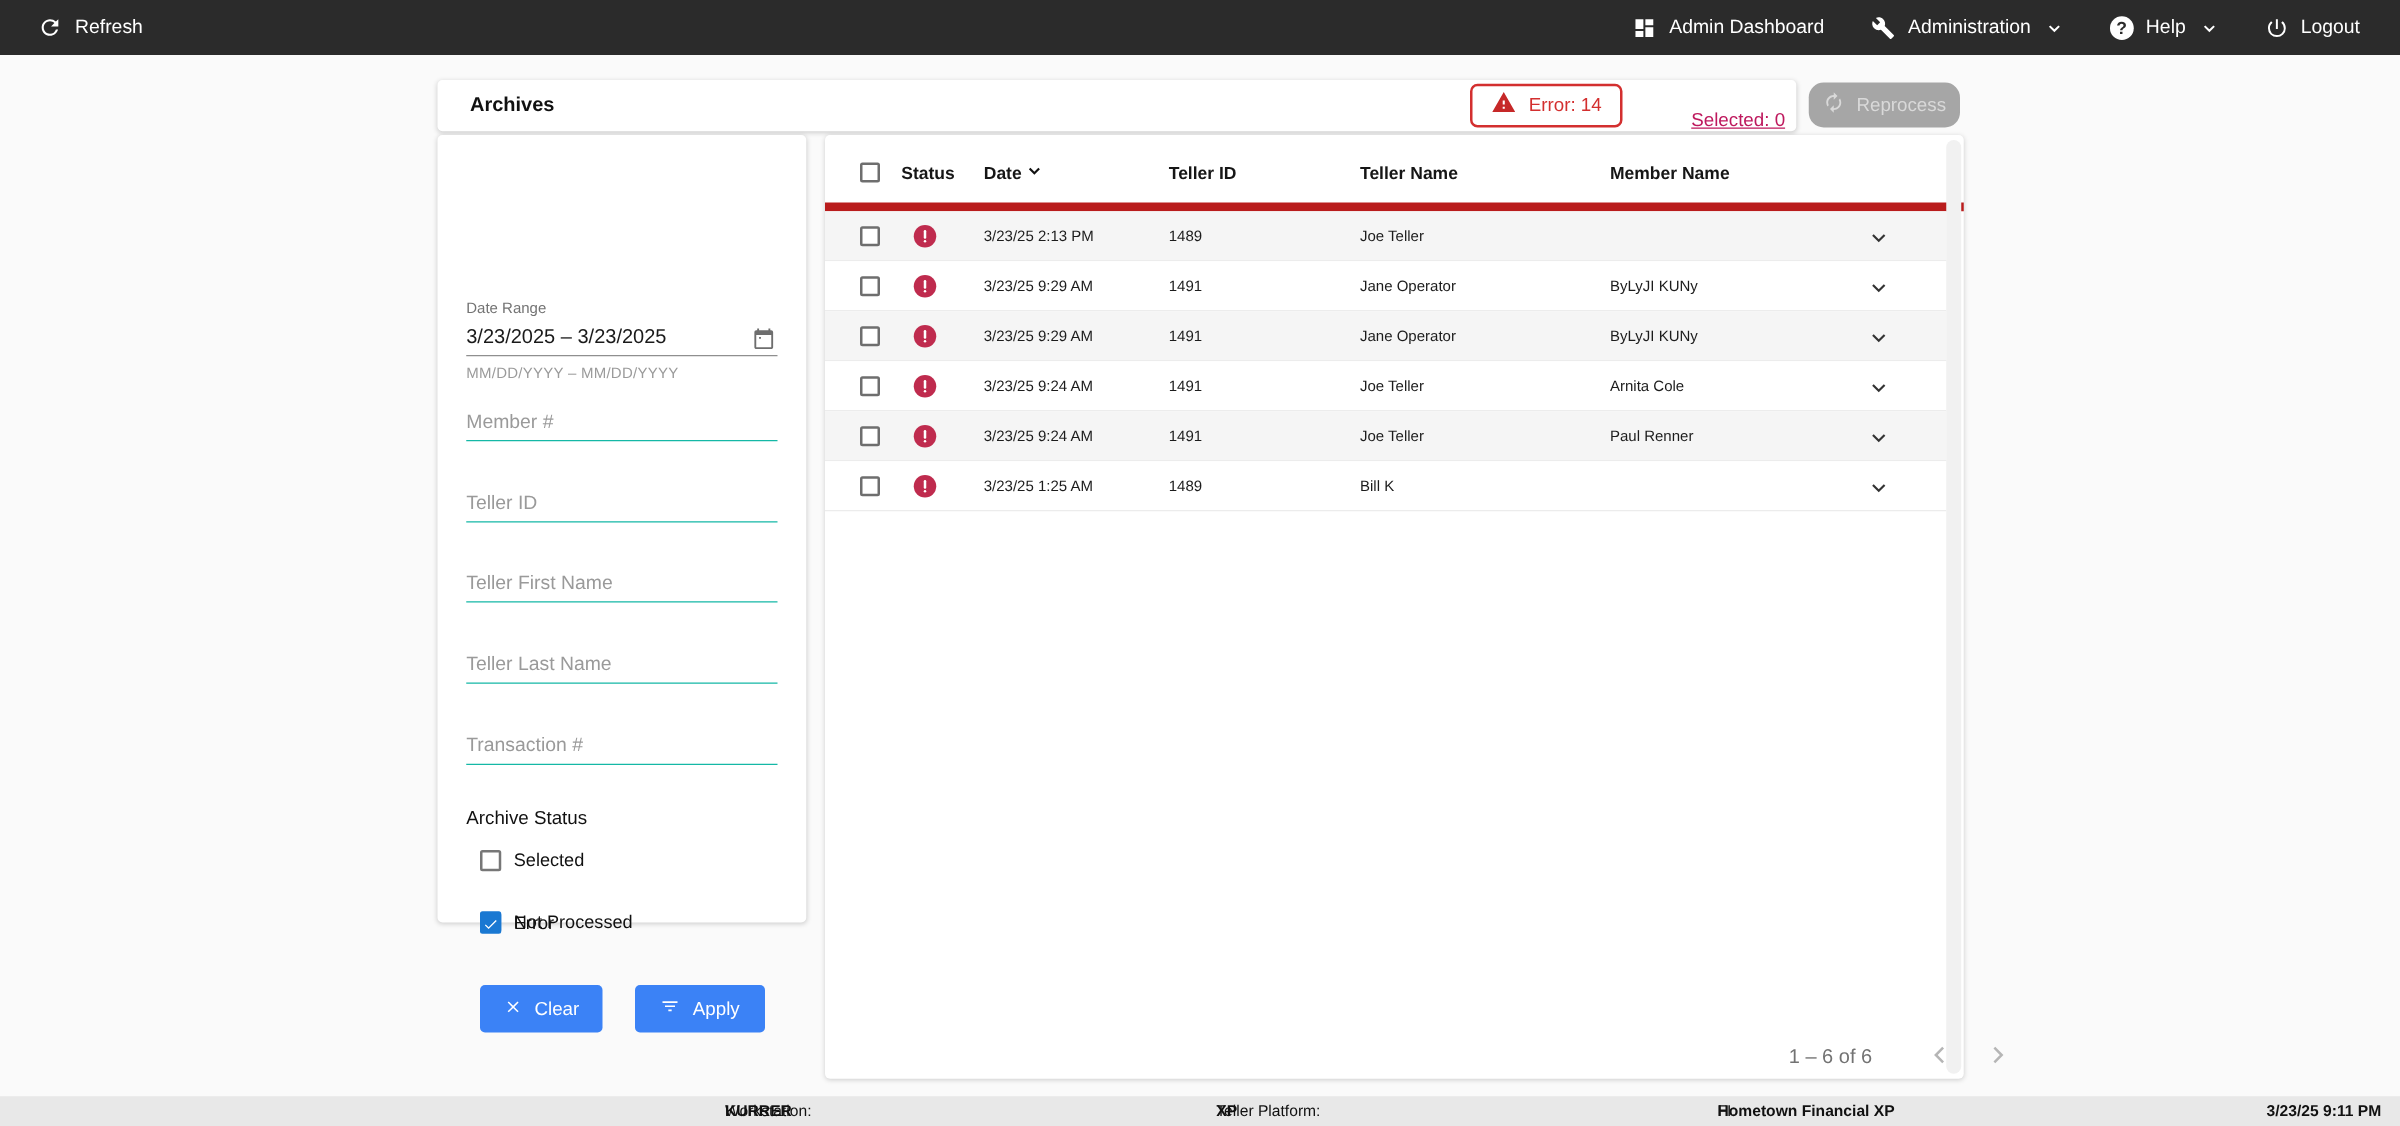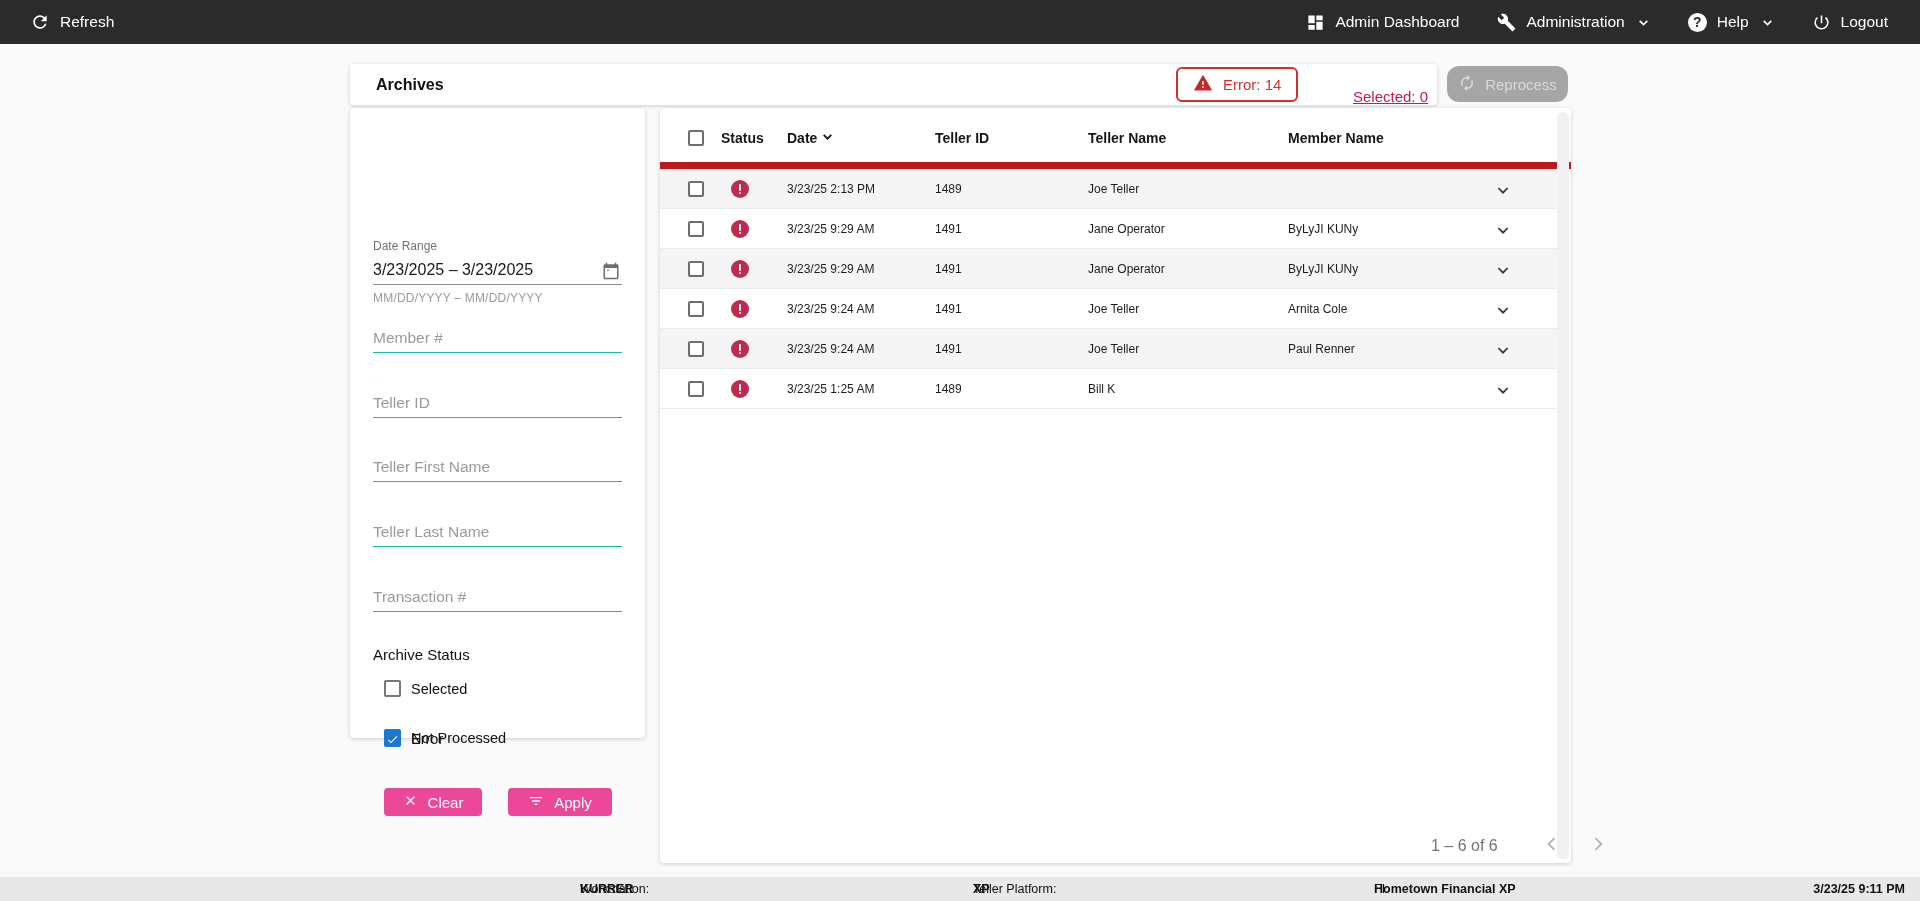--- a/index.html
+++ b/index.html
@@ -46,21 +46,21 @@
   .flt-input::placeholder, .date-input::placeholder { color:#9a9a9a; opacity:1; }
   .f0 { top:218px; } .f1 { top:283px; } .f2 { top:347px; } .f3 { top:412px; } .f4 { top:477px; }
   .as-label { position:absolute; left:23px; top:538px; font-size:15px; color:#111; }
   .cb-row { position:absolute; left:34px; display:flex; align-items:center; gap:10px; cursor:pointer; }
   .cb0 { top:572px; } .cb1 { top:597px;margin-top:24px; } .cb2 { top:622px; }
   .cb-box { width:17px; height:17px; border-radius:2px; flex:0 0 auto; position:relative; }
   .cb-box.unchecked { border:2px solid #777; background:#fff; }
   .cb-box.checked { background:#1a78d2; border:2px solid #1a78d2; }
   .cb-box.checked svg { position:absolute; left:0px; top:1px; }
   .cb-label { font-size:14.5px; color:#111; }
-  .btn { position:absolute; top:680px; height:28px; border:none; border-radius:4px; background:#ec4899;
+  .btn { position:absolute; top:680px; height:38px; border:none; border-radius:4px; background:#3b82f6;
          color:#fff; font-size:15px; font-family:inherit; display:flex; align-items:center; justify-content:center; gap:10px; cursor:pointer; }
   .btn-clear { left:34px; width:98px; }
   .btn-apply { left:158px; width:104px; }
 
   
   .table-card { left:660px; top:108px; width:911px; height:755px; }
   .thead { position:absolute; left:0; top:0; width:100%; height:61px; border-bottom:7px solid #b91c1c; }
   .hcell { position:absolute; top:0; line-height:61px; font-size:14px; font-weight:bold; color:#161616; white-space:nowrap; }
   .h-status { left:61px; } .h-date { left:127px; display:flex; align-items:center; gap:4px; }
   .h-tid { left:275px; } .h-tname { left:428px; } .h-mname { left:628px; }

